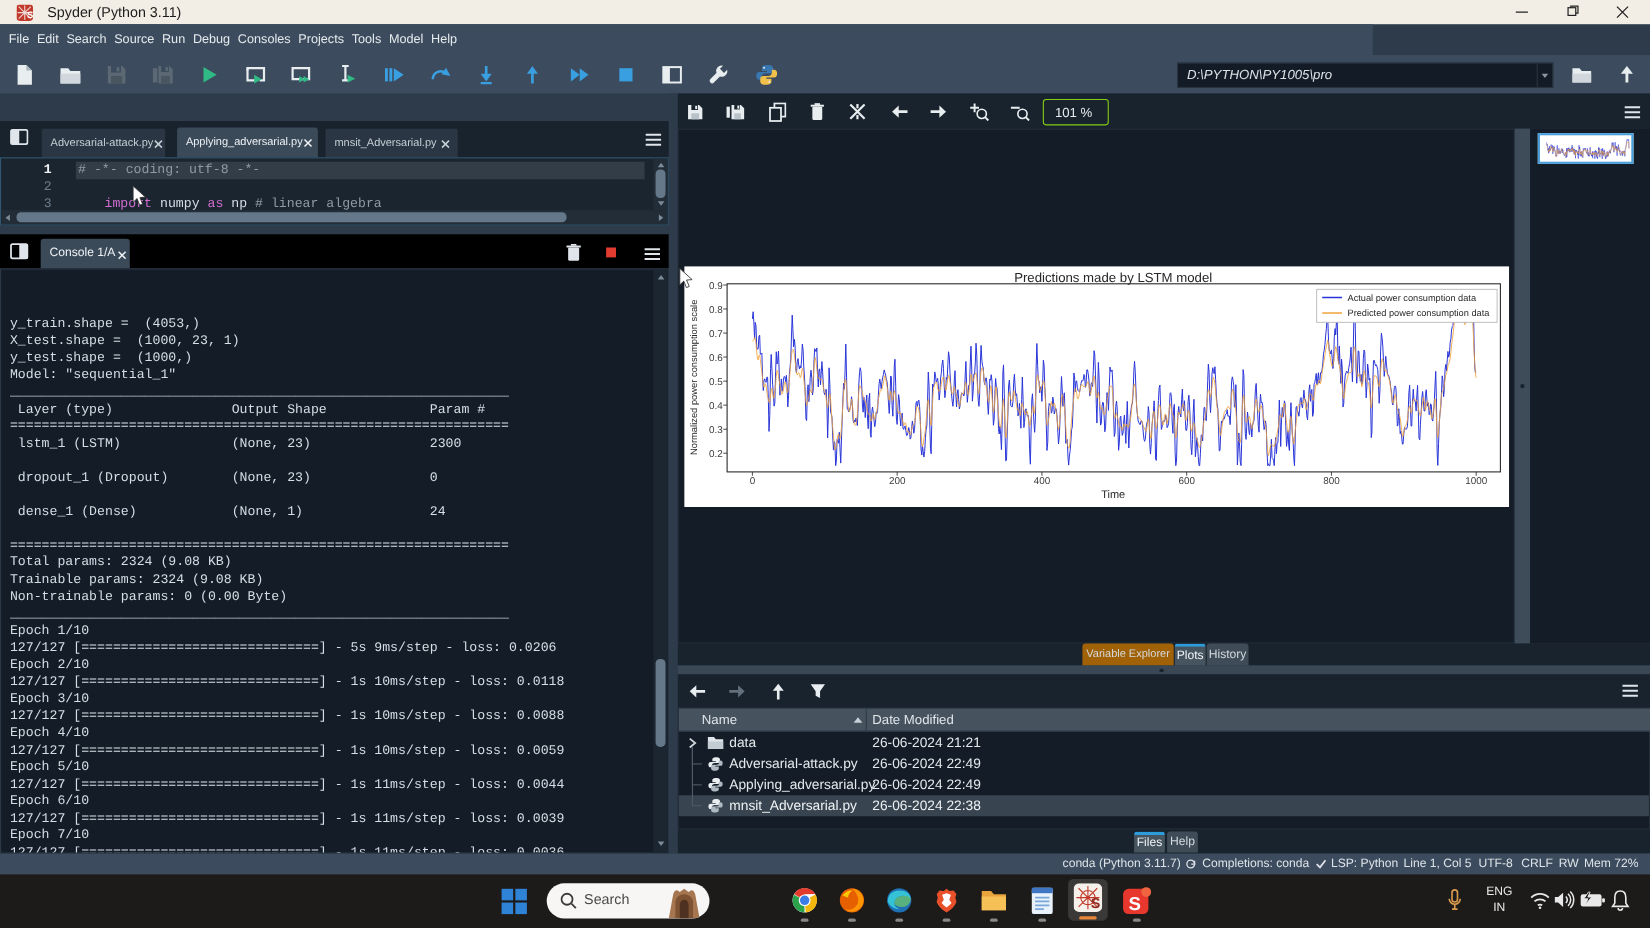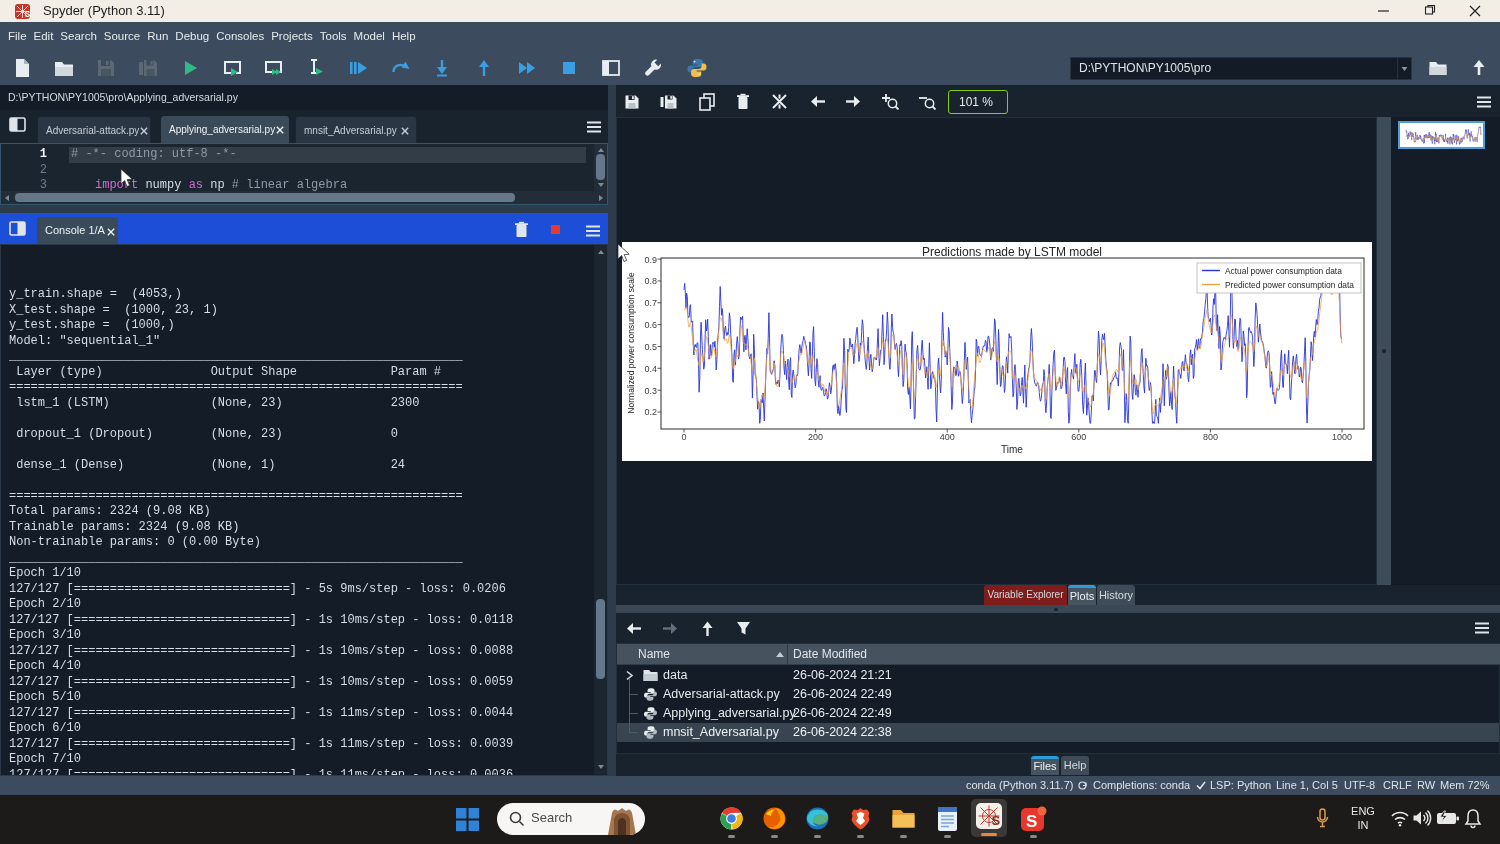--- a/index.html
+++ b/index.html
@@ -20,21 +20,21 @@
   </svg>
   <div class="abs" style="left:43px;top:3px;font-size:13px;color:#1d1d1d;">Spyder (Python 3.11)</div>
   <svg class="abs" style="left:1372px;top:0" width="128" height="22" viewBox="0 0 128 22">
     <path d="M6 11 H17" stroke="#222" stroke-width="1.2"></path>
     <rect x="53.5" y="7" width="7" height="7" fill="none" stroke="#222" stroke-width="1.1"></rect>
     <path d="M56 7 V5.5 H62.5 V12 H60.5" fill="none" stroke="#222" stroke-width="1.1"></path>
     <path d="M98 6 L108 16 M108 6 L98 16" stroke="#222" stroke-width="1.2"></path>
   </svg>
 </div>
 
-<div class="abs" style="left:0;top:22px;width:1500px;height:28px;background:#3c4b5d;color:#e6ebee;font-size:11.5px;">
+<div class="abs" style="left:0;top:22px;width:1248px;height:28px;background:#3c4b5d;color:#e6ebee;font-size:11.5px;">
   <div class="abs" style="left:8px;top:8px;display:flex;gap:7px;white-space:nowrap;">
     <span>File</span>
         <span>Edit</span>
         <span>Search</span>
         <span>Source</span>
         <span>Run</span>
         <span>Debug</span>
         <span>Consoles</span>
         <span>Projects</span>
         <span>Tools</span>
@@ -131,43 +131,40 @@
     <path d="M19 6.5 A5 5 0 0 1 12.5 12.5 L7 18 A2.2 2.2 0 0 1 3.8 14.8 L9.3 9.3 A5 5 0 0 1 15.3 2.8 L12.5 5.6 L16.2 9.3 L19 6.5 Z" fill="#e8edf0"></path>
   </svg>
 
   <svg class="abs" style="left:686px;top:7px" width="22" height="22" viewBox="0 0 22 22">
     <path d="M11 2 c-3 0-4.3 1.3-4.3 3 v2.5 h4.6 v1 H4.3 C2.4 8.5 1.5 10 1.5 12 s1 3.5 2.8 3.5 h2 v-2.6 c0-1.8 1.6-3 3.4-3 h4.6 c1.5 0 2.6-1.2 2.6-2.7 V5 c0-1.7-1.7-3-3.7-3 Z" fill="#3a77b0"></path>
     <circle cx="8.6" cy="4.6" r="0.9" fill="#dfe8ee"></circle>
     <path d="M11 20 c3 0 4.3-1.3 4.3-3 v-2.5 h-4.6 v-1 h7 c1.9 0 2.8-1.5 2.8-3.5 s-1-3.5-2.8-3.5 h-2 v2.6 c0 1.8-1.6 3-3.4 3 H7.7 c-1.5 0-2.6 1.2-2.6 2.7 V17 c0 1.7 1.7 3 3.7 3 Z" fill="#f0c04a"></path>
     <circle cx="13.4" cy="17.4" r="0.9" fill="#dfe8ee"></circle>
   </svg>
 
-  <div class="abs" style="left:1070px;top:7px;width:340px;height:21px;background:#131c26;border:1px solid #28333f;">
+  <div class="abs" style="left:1070px;top:7px;width:340px;height:21px;background:#131c26;border:1px solid #28333f;font-style:italic;">
     <div class="abs" style="left:8px;top:3px;font-size:12px;color:#dde3e8;">D:\PYTHON\PY1005\pro</div>
     <div class="abs" style="left:326px;top:0;width:13px;height:21px;border-left:1px solid #28333f;">
       <svg width="13" height="21" viewBox="0 0 13 21">
             <path d="M3.5 9 L6.5 13 L9.5 9 Z" fill="#8a97a2"></path>
           </svg>
     </div>
   </div>
 
   <svg class="abs" style="left:1428px;top:8px" width="20" height="20" viewBox="0 0 20 20">
     <path d="M1.5 4 H8 L10 6.5 H18.5 V17 H1.5 Z" fill="#e8edf0"></path>
         <path d="M1.5 9 H18.5 V17 H1.5 Z" fill="#d0d8de"></path>
   </svg>
 
   <svg class="abs" style="left:1468px;top:7px" width="22" height="22" viewBox="0 0 22 22">
     <path d="M11 18 V8" stroke="#e8edf0" stroke-width="2.6"></path>
         <path d="M5.5 10 L11 3 L16.5 10 Z" fill="#e8edf0"></path>
   </svg>
 </div>
 
-<div class="abs" style="left:0;top:85px;width:608px;height:25px;background:#141d27;">
-  <div class="abs" style="left:8px;top:6px;font-size:10.5px;color:#d3dbe2;">D:\PYTHON\PY1005\pro\Applying_adversarial.py</div>
-</div>
 
 <div class="abs" style="left:0;top:110px;width:608px;height:34px;background:#19232d;">
   <svg class="abs" style="left:9px;top:7px" width="17" height="15" viewBox="0 0 17 15">
     <rect x="1" y="1" width="15" height="13" rx="1.5" fill="none" stroke="#dfe5ea" stroke-width="1.6"></rect>
     <rect x="1" y="1" width="7.5" height="13" fill="#dfe5ea"></rect>
   </svg>
   <div class="abs" style="left:37px;top:6px;width:114px;height:28px;background:#2a3643;border:1px solid #1c2630;border-bottom:none;border-radius:3px 3px 0 0;box-sizing:border-box;">
     <div class="abs" style="left:8px;top:8px;font-size:10px;color:#c6cfd6;white-space:nowrap;">Adversarial-attack.py</div>
     <svg class="abs" style="left:101px;top:9px" width="10" height="10" viewBox="0 0 11 11">
           <path d="M2 2 L9 9 M9 2 L2 9" stroke="#c6cfd6" stroke-width="1.5"></path>
@@ -220,21 +217,21 @@
     <svg class="abs" style="left:3px;top:37px" width="8" height="8" viewBox="0 0 8 8">
           <path d="M1 2 L4 6 L7 2 Z" fill="#7c8b98"></path>
         </svg>
   </div>
 </div>
 
 <svg class="abs" style="left:120px;top:168px" width="14" height="20" viewBox="0 0 14 20">
   <path d="M1 1 L1 16 L4.6 12.5 L7 18.5 L9.6 17.4 L7.2 11.6 L12.2 11.2 Z" fill="#fff" stroke="#333" stroke-width="0.8"></path>
 </svg>
 
-<div class="abs" style="left:0;top:213px;width:608px;height:31px;background:#1d4ed8;">
+<div class="abs" style="left:0;top:213px;width:608px;height:31px;background:#000000;">
   <svg class="abs" style="left:9px;top:8px" width="17" height="15" viewBox="0 0 17 15">
     <rect x="1" y="1" width="15" height="13" rx="1.5" fill="none" stroke="#dfe5ea" stroke-width="1.6"></rect>
     <rect x="8.5" y="1" width="7.5" height="13" fill="#dfe5ea"></rect>
   </svg>
   <div class="abs" style="left:37px;top:4px;width:81px;height:27px;background:#3b4a59;border-radius:3px 3px 0 0;">
     <div class="abs" style="left:8px;top:7px;font-size:11px;color:#eef2f5;">Console 1/A</div>
     <svg class="abs" style="left:69px;top:10px" width="10" height="10" viewBox="0 0 11 11">
           <path d="M2 2 L9 9 M9 2 L2 9" stroke="#eef2f5" stroke-width="1.5"></path>
         </svg>
     <div class="abs" style="left:0;top:29px;width:81px;height:2px;background:#3f8cd5;"></div>
@@ -408,21 +405,21 @@
 <div class="abs" style="left:1391px;top:117px;width:109px;height:468px;background:#141d27;">
   <div class="abs" style="left:7px;top:4px;width:83px;height:24px;background:#fff;border:2px solid #4a9ed9;">
     <svg width="83" height="24" viewBox="0 0 83 24">
       <path d="M6.0,6.5 L6.2,8.6 L6.5,9.4 L6.7,8.3 L6.9,10.1 L7.1,13.8 L7.3,12.9 L7.6,12.4 L7.8,16.3 L8.0,11.7 L8.2,15.4 L8.5,9.9 L8.7,9.8 L8.9,13.6 L9.2,13.6 L9.4,12.4 L9.6,13.4 L9.8,12.1 L10.1,8.4 L10.3,9.4 L10.5,11.7 L10.7,10.6 L10.9,11.3 L11.2,9.1 L11.4,12.5 L11.6,16.8 L11.8,14.9 L12.1,11.7 L12.3,13.8 L12.5,9.7 L12.8,11.8 L13.0,11.6 L13.2,10.9 L13.4,14.0 L13.6,13.6 L13.9,16.0 L14.1,16.0 L14.3,18.4 L14.5,19.1 L14.8,18.7 L15.0,18.0 L15.2,19.1 L15.4,13.1 L15.7,9.1 L15.9,15.7 L16.1,15.5 L16.4,15.0 L16.6,16.8 L16.8,16.8 L17.0,13.2 L17.2,11.8 L17.5,16.0 L17.7,16.5 L17.9,16.5 L18.1,14.1 L18.4,15.9 L18.6,16.7 L18.8,16.0 L19.0,14.2 L19.3,13.1 L19.5,12.5 L19.7,12.0 L19.9,12.9 L20.2,16.1 L20.4,12.4 L20.6,14.2 L20.9,13.4 L21.1,15.4 L21.3,16.5 L21.5,16.1 L21.8,17.5 L22.0,18.3 L22.2,17.5 L22.4,18.5 L22.6,17.3 L22.9,16.4 L23.1,15.4 L23.3,15.4 L23.6,20.3 L23.8,20.5 L24.0,17.7 L24.2,11.9 L24.4,19.7 L24.7,13.1 L24.9,11.9 L25.1,12.7 L25.3,14.7 L25.6,12.0 L25.8,11.6 L26.0,13.8 L26.2,11.2 L26.5,12.0 L26.7,14.8 L26.9,12.6 L27.1,15.4 L27.4,14.7 L27.6,14.5 L27.8,14.1 L28.1,12.1 L28.3,15.0 L28.5,13.2 L28.7,11.7 L28.9,12.1 L29.2,9.0 L29.4,14.8 L29.6,10.8 L29.8,11.3 L30.1,13.2 L30.3,13.0 L30.5,14.5 L30.8,12.2 L31.0,17.3 L31.2,12.6 L31.4,14.8 L31.6,17.4 L31.9,17.3 L32.1,14.1 L32.3,20.8 L32.5,13.3 L32.8,15.3 L33.0,14.9 L33.2,13.5 L33.5,14.9 L33.7,15.1 L33.9,14.7 L34.1,17.5 L34.3,15.6 L34.6,16.3 L34.8,21.2 L35.0,14.1 L35.2,18.0 L35.5,9.0 L35.7,12.8 L35.9,13.5 L36.1,10.7 L36.4,14.7 L36.6,19.0 L36.8,15.2 L37.0,15.9 L37.3,16.1 L37.5,15.7 L37.7,19.2 L38.0,14.4 L38.2,15.4 L38.4,16.4 L38.6,18.7 L38.9,20.4 L39.1,17.7 L39.3,12.0 L39.5,12.9 L39.8,13.8 L40.0,13.5 L40.2,12.8 L40.4,12.3 L40.6,11.7 L40.9,12.8 L41.1,13.1 L41.3,11.8 L41.5,12.1 L41.8,13.8 L42.0,15.4 L42.2,15.4 L42.4,16.5 L42.7,15.3 L42.9,15.8 L43.1,11.9 L43.4,13.2 L43.6,18.0 L43.8,15.5 L44.0,19.0 L44.2,17.4 L44.5,16.9 L44.7,19.1 L44.9,17.4 L45.1,16.3 L45.4,15.2 L45.6,10.8 L45.8,15.6 L46.0,17.0 L46.3,16.8 L46.5,18.0 L46.7,18.6 L46.9,16.8 L47.2,19.1 L47.4,17.4 L47.6,14.8 L47.9,20.8 L48.1,14.8 L48.3,15.5 L48.5,16.9 L48.8,16.8 L49.0,17.5 L49.2,15.7 L49.4,14.5 L49.6,15.5 L49.9,21.4 L50.1,16.1 L50.3,16.1 L50.5,13.6 L50.8,14.8 L51.0,17.8 L51.2,14.3 L51.4,19.4 L51.7,16.1 L51.9,20.5 L52.1,19.4 L52.4,21.4 L52.6,18.3 L52.8,15.5 L53.0,16.8 L53.2,11.1 L53.5,16.0 L53.7,11.5 L53.9,11.4 L54.1,15.1 L54.4,19.9 L54.6,16.9 L54.8,16.6 L55.0,16.2 L55.3,16.4 L55.5,17.2 L55.7,12.4 L55.9,15.4 L56.2,16.4 L56.4,18.1 L56.6,21.4 L56.9,11.7 L57.1,18.1 L57.3,16.0 L57.5,18.2 L57.8,18.5 L58.0,16.8 L58.2,13.1 L58.4,17.3 L58.6,14.1 L58.9,15.3 L59.1,17.4 L59.3,19.9 L59.5,21.4 L59.8,18.7 L60.0,20.9 L60.2,18.5 L60.4,19.1 L60.7,16.9 L60.9,15.5 L61.1,14.8 L61.4,19.4 L61.6,19.4 L61.8,15.0 L62.0,18.7 L62.2,18.6 L62.5,15.9 L62.7,15.7 L62.9,15.3 L63.1,13.7 L63.4,15.1 L63.6,15.6 L63.8,14.9 L64.0,16.4 L64.3,13.0 L64.5,13.2 L64.7,13.0 L64.9,12.0 L65.2,10.1 L65.4,8.3 L65.6,6.6 L65.8,9.8 L66.1,10.5 L66.3,8.4 L66.5,6.7 L66.8,11.1 L67.0,13.1 L67.2,15.4 L67.4,12.3 L67.7,12.0 L67.9,11.1 L68.1,11.1 L68.3,6.3 L68.5,11.7 L68.8,9.8 L69.0,12.9 L69.2,12.9 L69.4,9.9 L69.7,13.4 L69.9,12.7 L70.1,18.5 L70.3,10.8 L70.6,11.3 L70.8,11.7 L71.0,13.7 L71.2,8.5 L71.5,12.4 L71.7,11.1 L71.9,12.3 L72.1,13.6 L72.4,15.2 L72.6,13.3 L72.8,17.4 L73.0,16.8 L73.3,18.4 L73.5,18.1 L73.7,17.7 L74.0,16.2 L74.2,15.2 L74.4,14.9 L74.6,14.8 L74.8,14.3 L75.1,18.6 L75.3,15.9 L75.5,14.8 L75.8,14.2 L76.0,15.4 L76.2,16.1 L76.4,16.7 L76.6,15.2 L76.9,14.5 L77.1,19.1 L77.3,15.4 L77.5,12.7 L77.8,11.6 L78.0,10.7 L78.2,10.1 L78.5,7.7 L78.7,6.1 L78.9,4.7 L79.1,3.9 L79.3,4.4 L79.6,3.9 L79.8,4.2 L80.0,4.8 L80.2,3.8 L80.5,3.8 L80.7,4.0 L80.9,11.9" fill="none" stroke="#2734d8" stroke-width="0.5"></path>
       <path d="M6.0,8.8 L6.2,8.4 L6.5,9.9 L6.7,10.3 L6.9,11.3 L7.1,13.1 L7.3,13.1 L7.6,14.4 L7.8,15.0 L8.0,13.5 L8.2,14.4 L8.5,12.4 L8.7,12.3 L8.9,13.7 L9.2,14.0 L9.4,12.9 L9.6,14.0 L9.8,12.8 L10.1,10.2 L10.3,9.7 L10.5,11.4 L10.7,12.1 L10.9,12.5 L11.2,11.5 L11.4,13.4 L11.6,15.3 L11.8,14.4 L12.1,13.9 L12.3,12.6 L12.5,10.5 L12.8,12.3 L13.0,12.7 L13.2,12.7 L13.4,13.8 L13.6,14.7 L13.9,15.1 L14.1,14.6 L14.3,17.5 L14.5,19.7 L14.8,18.9 L15.0,18.4 L15.2,17.6 L15.4,14.1 L15.7,12.7 L15.9,15.3 L16.1,15.8 L16.4,14.9 L16.6,17.2 L16.8,16.8 L17.0,13.9 L17.2,13.5 L17.5,14.4 L17.7,14.8 L17.9,15.9 L18.1,16.3 L18.4,16.7 L18.6,16.5 L18.8,16.1 L19.0,14.7 L19.3,13.7 L19.5,13.3 L19.7,12.3 L19.9,13.4 L20.2,14.8 L20.4,14.2 L20.6,14.1 L20.9,14.5 L21.1,15.9 L21.3,15.9 L21.5,16.7 L21.8,17.2 L22.0,17.5 L22.2,17.9 L22.4,18.1 L22.6,17.3 L22.9,16.6 L23.1,15.4 L23.3,16.2 L23.6,19.1 L23.8,18.7 L24.0,16.9 L24.2,14.7 L24.4,17.0 L24.7,15.0 L24.9,13.2 L25.1,13.1 L25.3,13.8 L25.6,13.2 L25.8,12.4 L26.0,13.8 L26.2,12.5 L26.5,12.9 L26.7,14.1 L26.9,13.4 L27.1,14.3 L27.4,15.3 L27.6,14.6 L27.8,14.1 L28.1,13.0 L28.3,13.9 L28.5,13.4 L28.7,12.4 L28.9,12.5 L29.2,12.0 L29.4,14.1 L29.6,12.5 L29.8,11.5 L30.1,13.1 L30.3,13.9 L30.5,14.7 L30.8,13.4 L31.0,16.0 L31.2,13.5 L31.4,15.3 L31.6,17.5 L31.9,16.1 L32.1,15.7 L32.3,18.5 L32.5,14.3 L32.8,14.7 L33.0,14.3 L33.2,14.4 L33.5,15.7 L33.7,16.1 L33.9,15.1 L34.1,15.8 L34.3,16.0 L34.6,16.5 L34.8,17.1 L35.0,15.3 L35.2,16.0 L35.5,12.4 L35.7,13.1 L35.9,13.6 L36.1,12.8 L36.4,15.0 L36.6,17.3 L36.8,15.9 L37.0,15.2 L37.3,15.1 L37.5,16.1 L37.7,17.7 L38.0,15.5 L38.2,14.4 L38.4,16.2 L38.6,19.2 L38.9,19.5 L39.1,16.7 L39.3,14.5 L39.5,13.7 L39.8,14.6 L40.0,13.5 L40.2,13.2 L40.4,13.4 L40.6,13.2 L40.9,13.2 L41.1,13.9 L41.3,12.6 L41.5,13.5 L41.8,14.3 L42.0,15.1 L42.2,15.5 L42.4,16.2 L42.7,15.4 L42.9,14.0 L43.1,13.4 L43.4,14.3 L43.6,16.6 L43.8,16.3 L44.0,17.4 L44.2,17.6 L44.5,17.1 L44.7,17.4 L44.9,17.5 L45.1,16.8 L45.4,14.7 L45.6,13.1 L45.8,15.5 L46.0,16.5 L46.3,16.8 L46.5,17.4 L46.7,17.8 L46.9,16.9 L47.2,17.8 L47.4,17.6 L47.6,15.9 L47.9,17.6 L48.1,15.7 L48.3,15.7 L48.5,17.3 L48.8,16.2 L49.0,17.1 L49.2,15.5 L49.4,15.8 L49.6,16.5 L49.9,18.6 L50.1,16.3 L50.3,16.2 L50.5,15.4 L50.8,15.8 L51.0,16.6 L51.2,15.8 L51.4,17.9 L51.7,17.1 L51.9,17.9 L52.1,18.9 L52.4,19.5 L52.6,18.5 L52.8,16.8 L53.0,15.8 L53.2,13.7 L53.5,14.4 L53.7,12.7 L53.9,13.1 L54.1,15.4 L54.4,17.4 L54.6,18.0 L54.8,16.3 L55.0,15.7 L55.3,15.4 L55.5,15.7 L55.7,13.7 L55.9,14.5 L56.2,16.9 L56.4,18.9 L56.6,18.5 L56.9,14.3 L57.1,16.3 L57.3,16.8 L57.5,16.4 L57.8,17.7 L58.0,16.2 L58.2,14.6 L58.4,16.0 L58.6,15.3 L58.9,16.0 L59.1,17.0 L59.3,19.0 L59.5,20.0 L59.8,19.2 L60.0,19.4 L60.2,18.9 L60.4,17.8 L60.7,16.2 L60.9,16.5 L61.1,15.1 L61.4,17.1 L61.6,18.0 L61.8,16.4 L62.0,19.0 L62.2,17.8 L62.5,15.8 L62.7,15.2 L62.9,15.1 L63.1,14.7 L63.4,15.7 L63.6,14.9 L63.8,14.1 L64.0,14.7 L64.3,13.8 L64.5,13.2 L64.7,12.7 L64.9,12.7 L65.2,11.1 L65.4,9.7 L65.6,8.7 L65.8,10.4 L66.1,11.3 L66.3,10.3 L66.5,9.6 L66.8,11.0 L67.0,12.2 L67.2,14.3 L67.4,13.7 L67.7,12.6 L67.9,12.0 L68.1,11.8 L68.3,9.6 L68.5,10.9 L68.8,12.3 L69.0,12.4 L69.2,13.2 L69.4,11.9 L69.7,12.9 L69.9,13.3 L70.1,15.5 L70.3,12.8 L70.6,12.3 L70.8,12.9 L71.0,12.8 L71.2,10.6 L71.5,11.6 L71.7,11.8 L71.9,12.5 L72.1,13.7 L72.4,15.1 L72.6,14.2 L72.8,15.6 L73.0,16.2 L73.3,17.8 L73.5,17.9 L73.7,17.3 L74.0,16.0 L74.2,15.7 L74.4,15.3 L74.6,14.7 L74.8,14.8 L75.1,15.9 L75.3,16.0 L75.5,14.5 L75.8,15.8 L76.0,14.9 L76.2,15.7 L76.4,16.6 L76.6,15.2 L76.9,16.5 L77.1,17.9 L77.3,15.1 L77.5,13.8 L77.8,12.6 L78.0,11.7 L78.2,10.9 L78.5,9.2 L78.7,7.4 L78.9,6.4 L79.1,6.3 L79.3,6.4 L79.6,6.5 L79.8,7.1 L80.0,6.6 L80.2,5.9 L80.5,6.0 L80.7,8.0 L80.9,12.1" fill="none" stroke="#f0a33c" stroke-width="0.5" opacity="0.85"></path>
     </svg>
   </div>
 </div>
 
 <div class="abs" style="left:616px;top:585px;width:884px;height:20px;background:#19232d;">
-  <div class="abs" style="left:368px;top:0;width:83px;height:20px;background:#7f1d1d;border-radius:3px 3px 0 0;font-size:10px;color:#d2d9de;text-align:center;line-height:20px;">Variable Explorer</div>
+  <div class="abs" style="left:368px;top:0;width:83px;height:20px;background:#a16207;border-radius:3px 3px 0 0;font-size:10px;color:#d2d9de;text-align:center;line-height:20px;">Variable Explorer</div>
   <div class="abs" style="left:452px;top:0;width:28px;height:20px;background:#46545f;border-top:3px solid #2d9cdb;box-sizing:border-box;border-radius:3px 3px 0 0;font-size:11px;color:#eef2f5;text-align:center;line-height:16px;">Plots</div>
   <div class="abs" style="left:481px;top:0;width:38px;height:20px;background:#3f4c57;border-radius:3px 3px 0 0;font-size:11px;color:#d2d9de;text-align:center;line-height:20px;">History</div>
 </div>
 
 <div class="abs" style="left:616px;top:605px;width:884px;height:8px;background:#3a4856;">
   <div class="abs" style="left:438px;top:3px;width:4px;height:3px;border-radius:2px;background:#19232d;"></div>
 </div>
 
 <div class="abs" style="left:616px;top:613px;width:884px;height:30px;background:#19232d;">
   <svg class="abs" style="left:9px;top:8px" width="17" height="15" viewBox="0 0 17 15">

